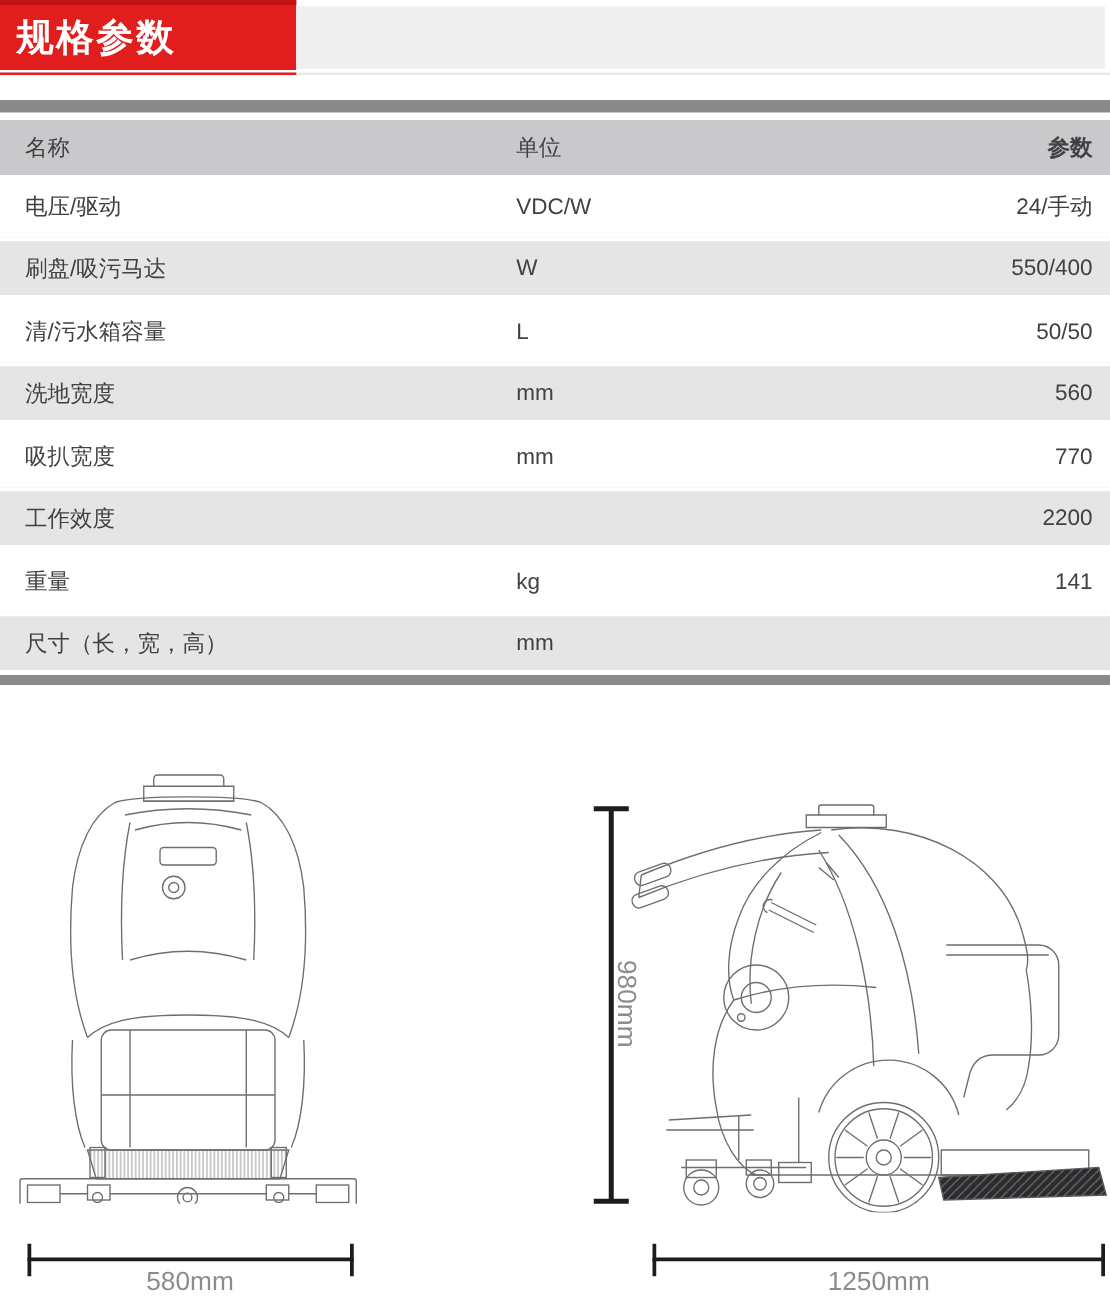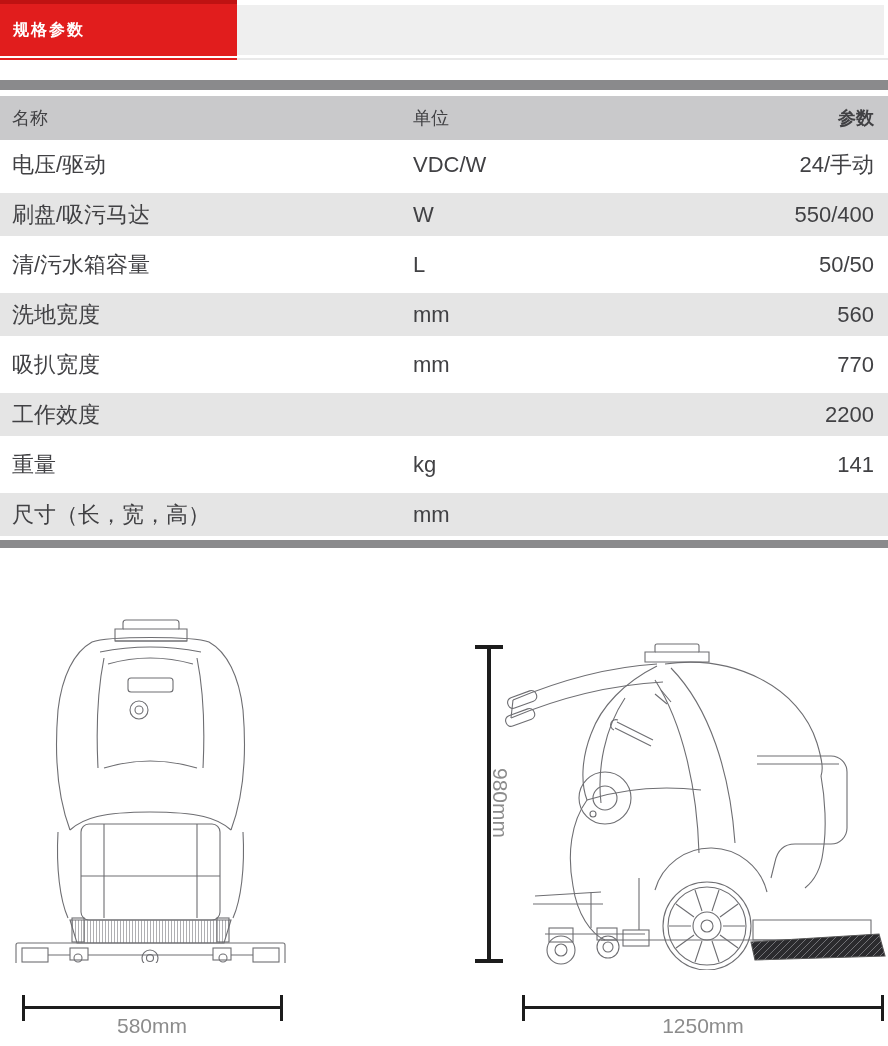--- a/index.html
+++ b/index.html
@@ -6,33 +6,33 @@
   .page{
     position:relative;width:888px;height:1046px;overflow:hidden;
     font-family:"Liberation Sans","DejaVu Sans",sans-serif;background:#ffffff;
   }
   
   .banner{
     position:absolute;left:0;top:0;width:237px;height:56px;background:#e11d1d;
     border-top:4px solid #bf1212;box-sizing:border-box;
     display:flex;align-items:center;
   }
-  .banner-title{color:#ffffff;font-size:16px;font-weight:bold;padding-left:13px;letter-spacing:2px;}
+  .banner-title{color:#ffffff;font-size:30px;font-weight:bold;padding-left:13px;letter-spacing:2px;}
   .banner-side{position:absolute;left:237px;top:5px;width:647px;height:50px;background:#efefef;}
   .hairline{position:absolute;left:0;top:58px;width:888px;height:2px;background:#e9e9e9;}
   .hairline .red-part{position:absolute;left:0;top:0;width:237px;height:2px;background:#e11d1d;}
   .divider{position:absolute;left:0;width:888px;background:#8a8a8c;}
   .divider.top{top:80px;height:10px;}
   .divider.bottom{top:540px;height:8px;}
   
   .spec-table{position:absolute;left:0;top:96px;width:888px;}
-  .t-row{display:flex;align-items:center;height:50px;font-size:22px;color:#414144;box-sizing:border-box;}
+  .t-row{display:flex;align-items:center;height:50px;font-size:18px;color:#414144;box-sizing:border-box;}
   .t-row.gray{background:#e5e5e5;border-top:3px solid #ffffff;border-bottom:4px solid #ffffff;}
   .t-head{display:flex;align-items:center;height:44px;background:#c9c9cb;font-size:18px;color:#414144;}
-  .c-name{flex:0 0 413px;padding-left:12px;box-sizing:border-box;}
+  .c-name{flex:0 0 413px;padding-left:20px;box-sizing:border-box;}
   .c-unit{flex:0 0 240px;text-align:left;}
   .c-value{flex:1;text-align:right;padding-right:14px;}
   .t-head .c-value{font-weight:bold;}
   
   .drawing{position:absolute;}
   .drawing svg{display:block;}
   .dim-line-h{position:absolute;height:3px;background:#1c1c1c;}
   .dim-tick-v{position:absolute;width:3px;height:26px;background:#1c1c1c;}
   .dim-line-v{position:absolute;width:4px;background:#1c1c1c;}
   .dim-tick-h{position:absolute;width:28px;height:4px;background:#1c1c1c;}

